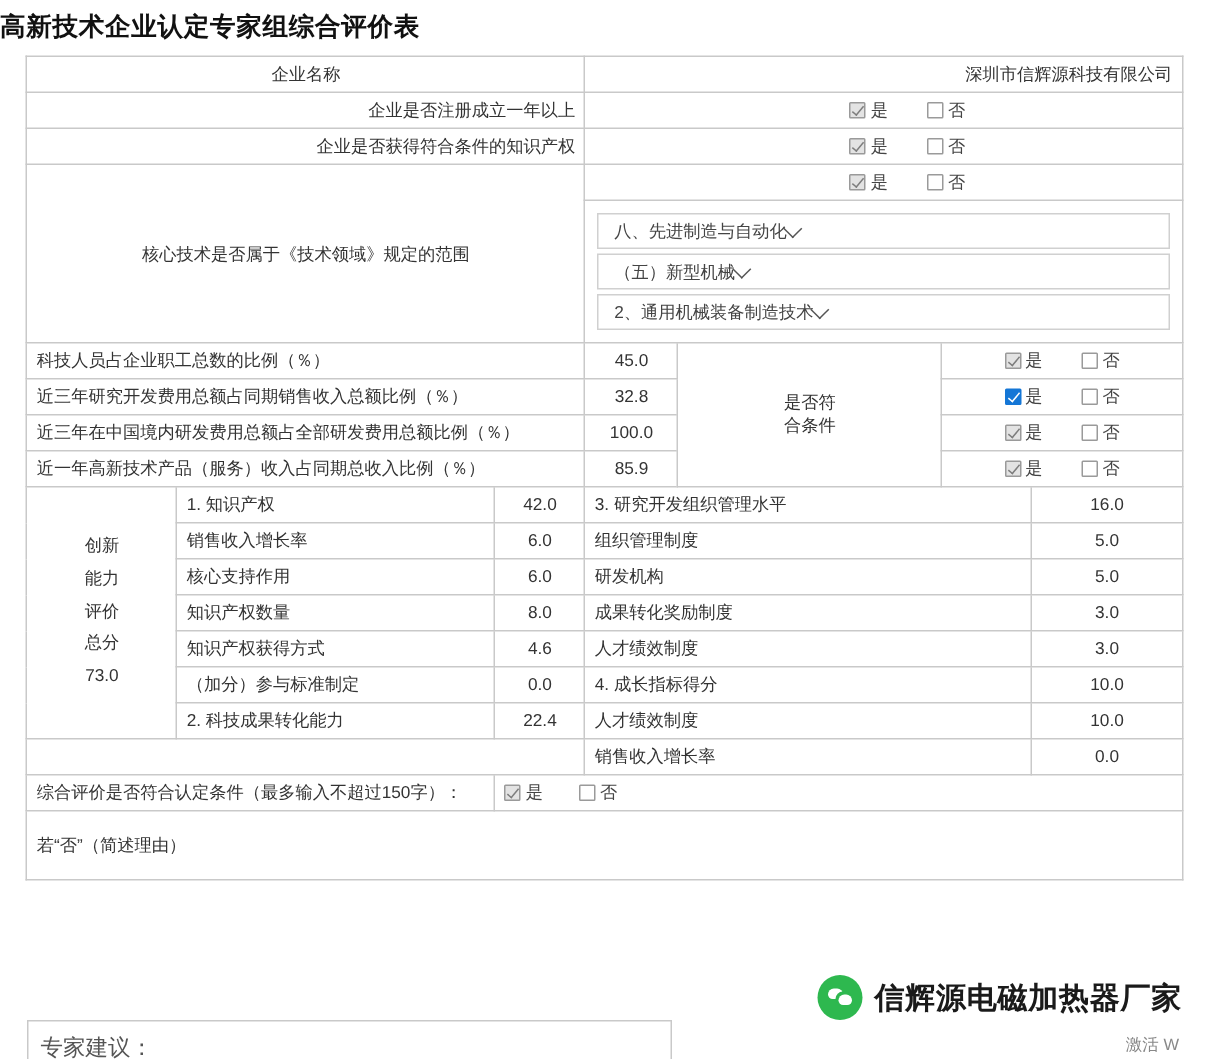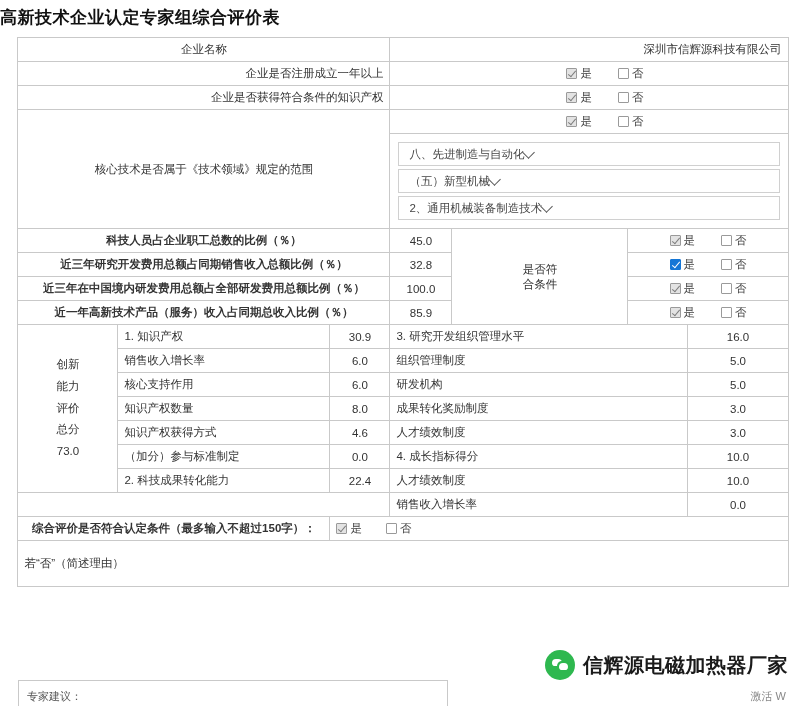--- a/index.html
+++ b/index.html
@@ -32,21 +32,21 @@
   table.main td {
     border: 1px solid #c9c9c9;
     font-size: 11.5px;
     color: #333;
     padding: 4px 6px;
     vertical-align: middle;
     background: #fff;
   }
   td.lbl { text-align: center; }
   td.lbl-right { text-align: right; padding-right: 10px; }
-  td.lbl-left { text-align: center; padding-left: 12px; font-weight: bold; }
+  td.lbl-left { text-align: left; padding-left: 12px; }
   td.grey { background: #ededed; }
   td.val-center { text-align: right; }
   .radio-wrap {
     display: flex;
     align-items: center;
     gap: 26px;
     padding-left: 170px;
   }
   .opt {
     display: inline-flex;
@@ -195,21 +195,21 @@
   }
   .bottom-strip {
     position: absolute;
     left: 18px;
     bottom: 0;
     width: 430px;
     border: 1px solid #c9c9c9;
     border-bottom: none;
     height: 26px;
     background: #fff;
-    font-size: 11px;
+    font-size: 15px;
     color: #555;
     padding: 8px 8px;
   }
 </style>
 </head>
 <body>
 
 <div id="page">
 
   <div class="title">高新技术企业认定专家组综合评价表</div>
@@ -371,21 +371,21 @@
 
     <tr>
       <td class="score-total" colspan="2" rowspan="7">
         <div>创新</div>
         <div>能力</div>
         <div>评价</div>
         <div>总分</div>
         <div>73.0</div>
       </td>
       <td class="inner-lbl" colspan="2">1. 知识产权</td>
-      <td class="num">30.9</td>
+      <td class="num">42.0</td>
       <td class="inner-lbl" colspan="3">3. 研究开发组织管理水平</td>
       <td class="num" colspan="2">16.0</td>
     </tr>
     <tr>
       <td class="inner-lbl" colspan="2">销售收入增长率</td>
       <td class="num">6.0</td>
       <td class="inner-lbl" colspan="3">组织管理制度</td>
       <td class="num" colspan="2">5.0</td>
     </tr>
     <tr>

